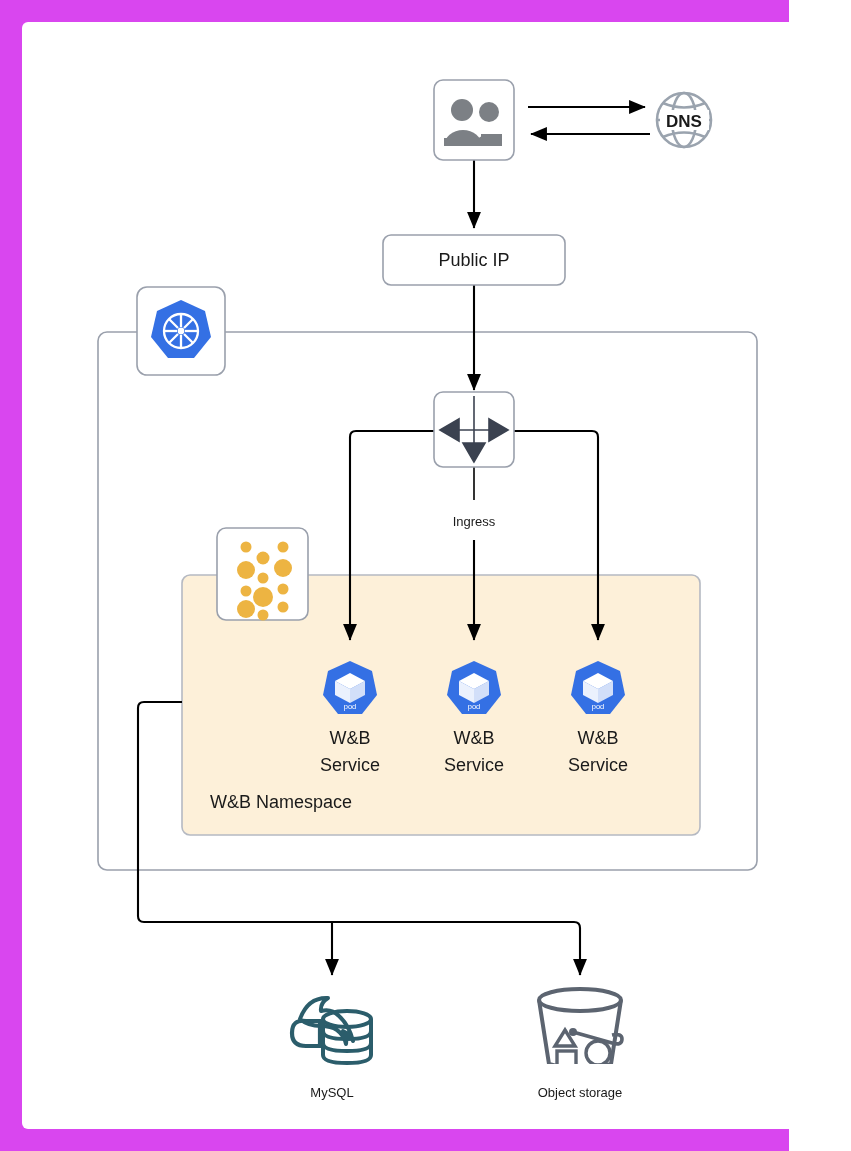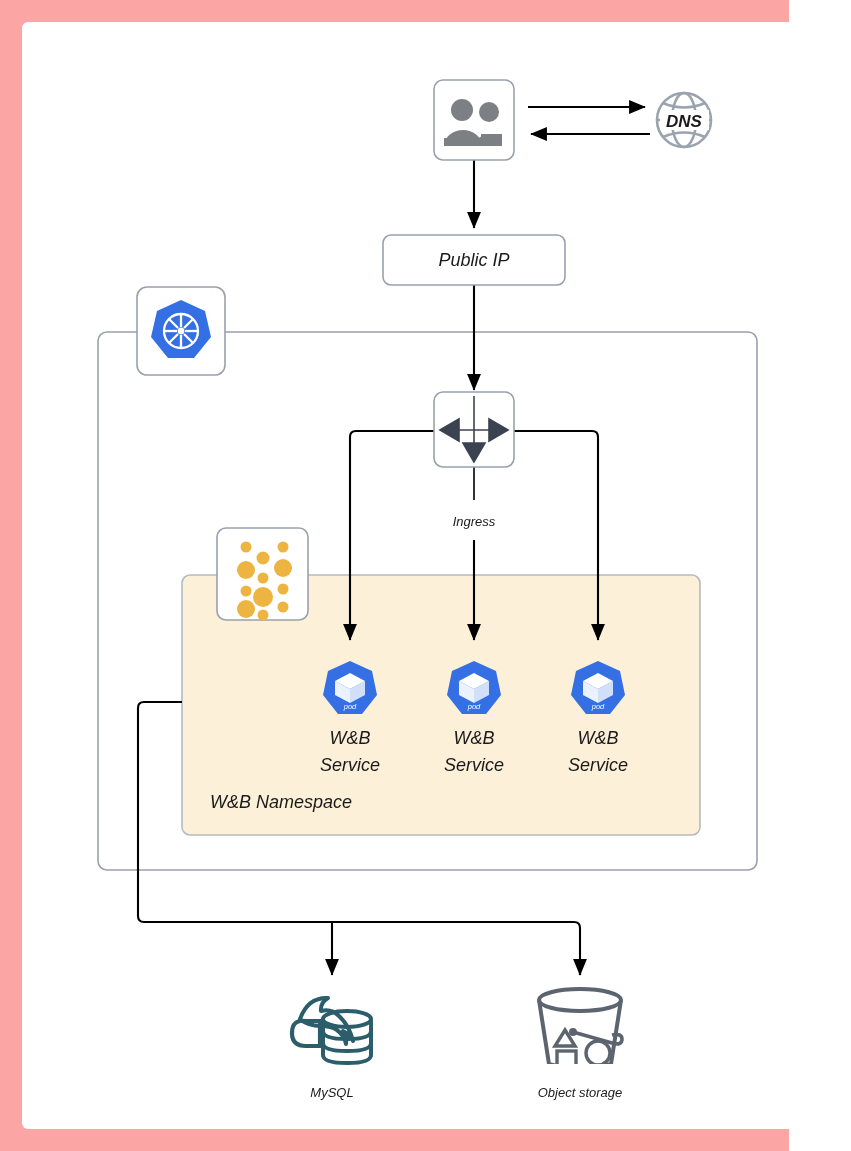--- a/index.html
+++ b/index.html
@@ -8,23 +8,22 @@
     padding: 0;
     background: #ffffff;
   }
   body {
     font-family: "Liberation Sans", sans-serif;
   }
   #canvas {
     position: relative;
     width: 789px;
     height: 1151px;
-    background: #fca5a5;
+    background: #d946ef;
     overflow: hidden;
-    font-style: italic;
   }
   #page {
     position: absolute;
     left: 22px;
     top: 22px;
     width: 807px;
     height: 1107px;
     background: #ffffff;
     border-radius: 6px;
   }

